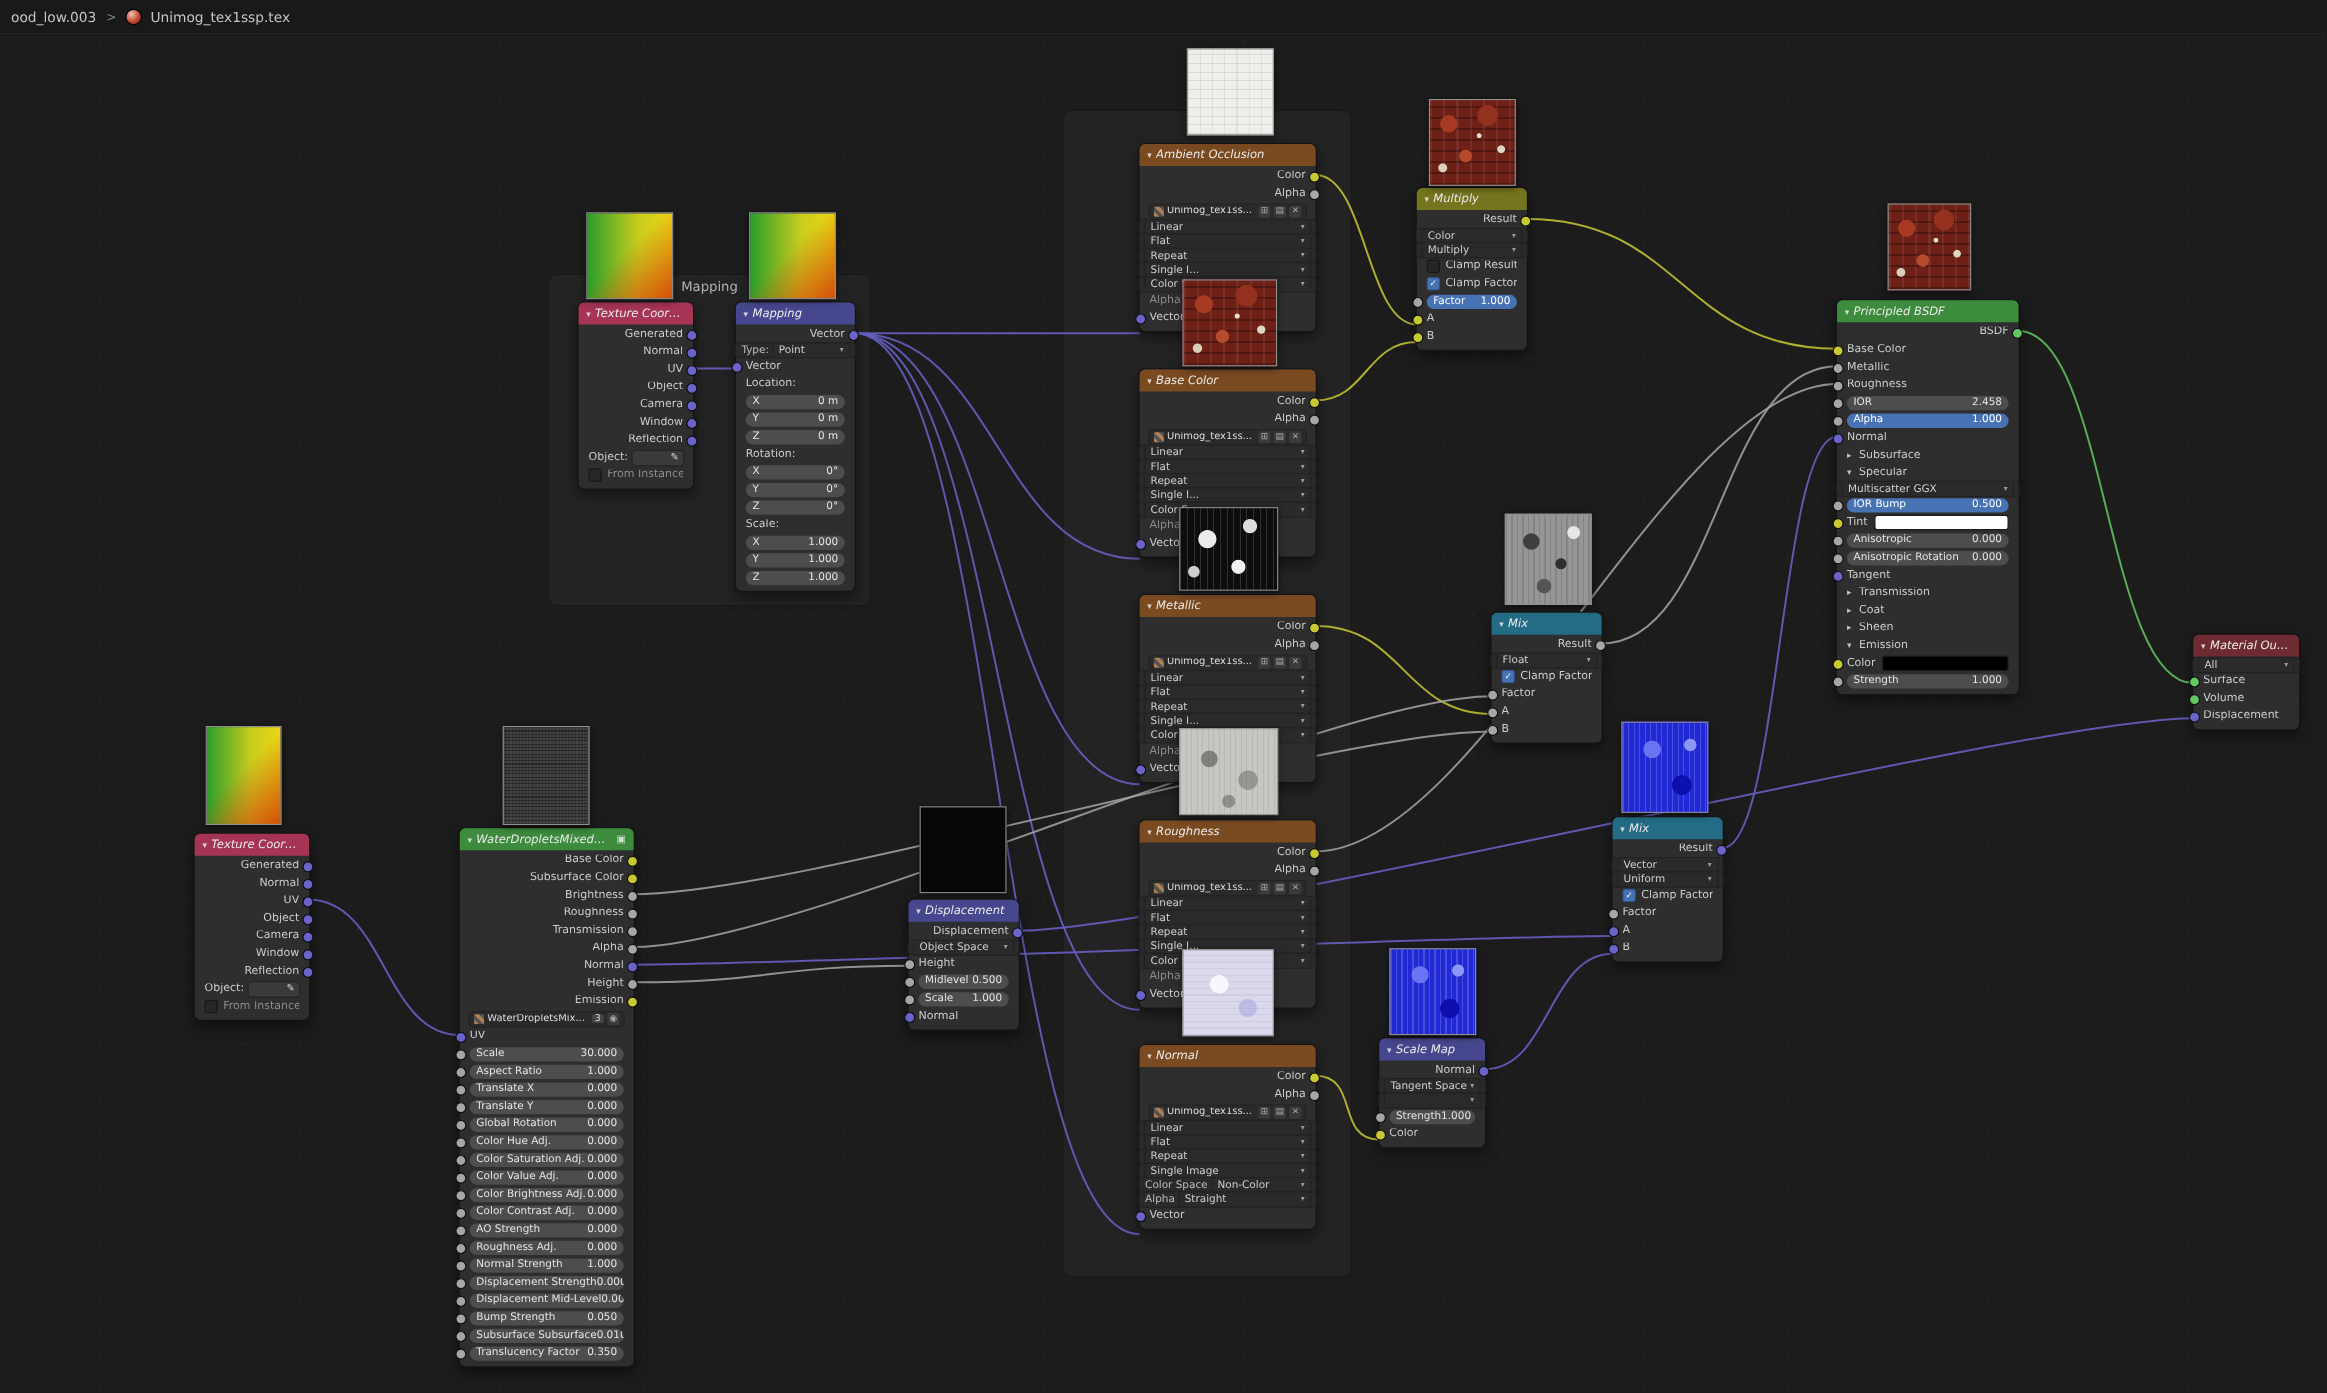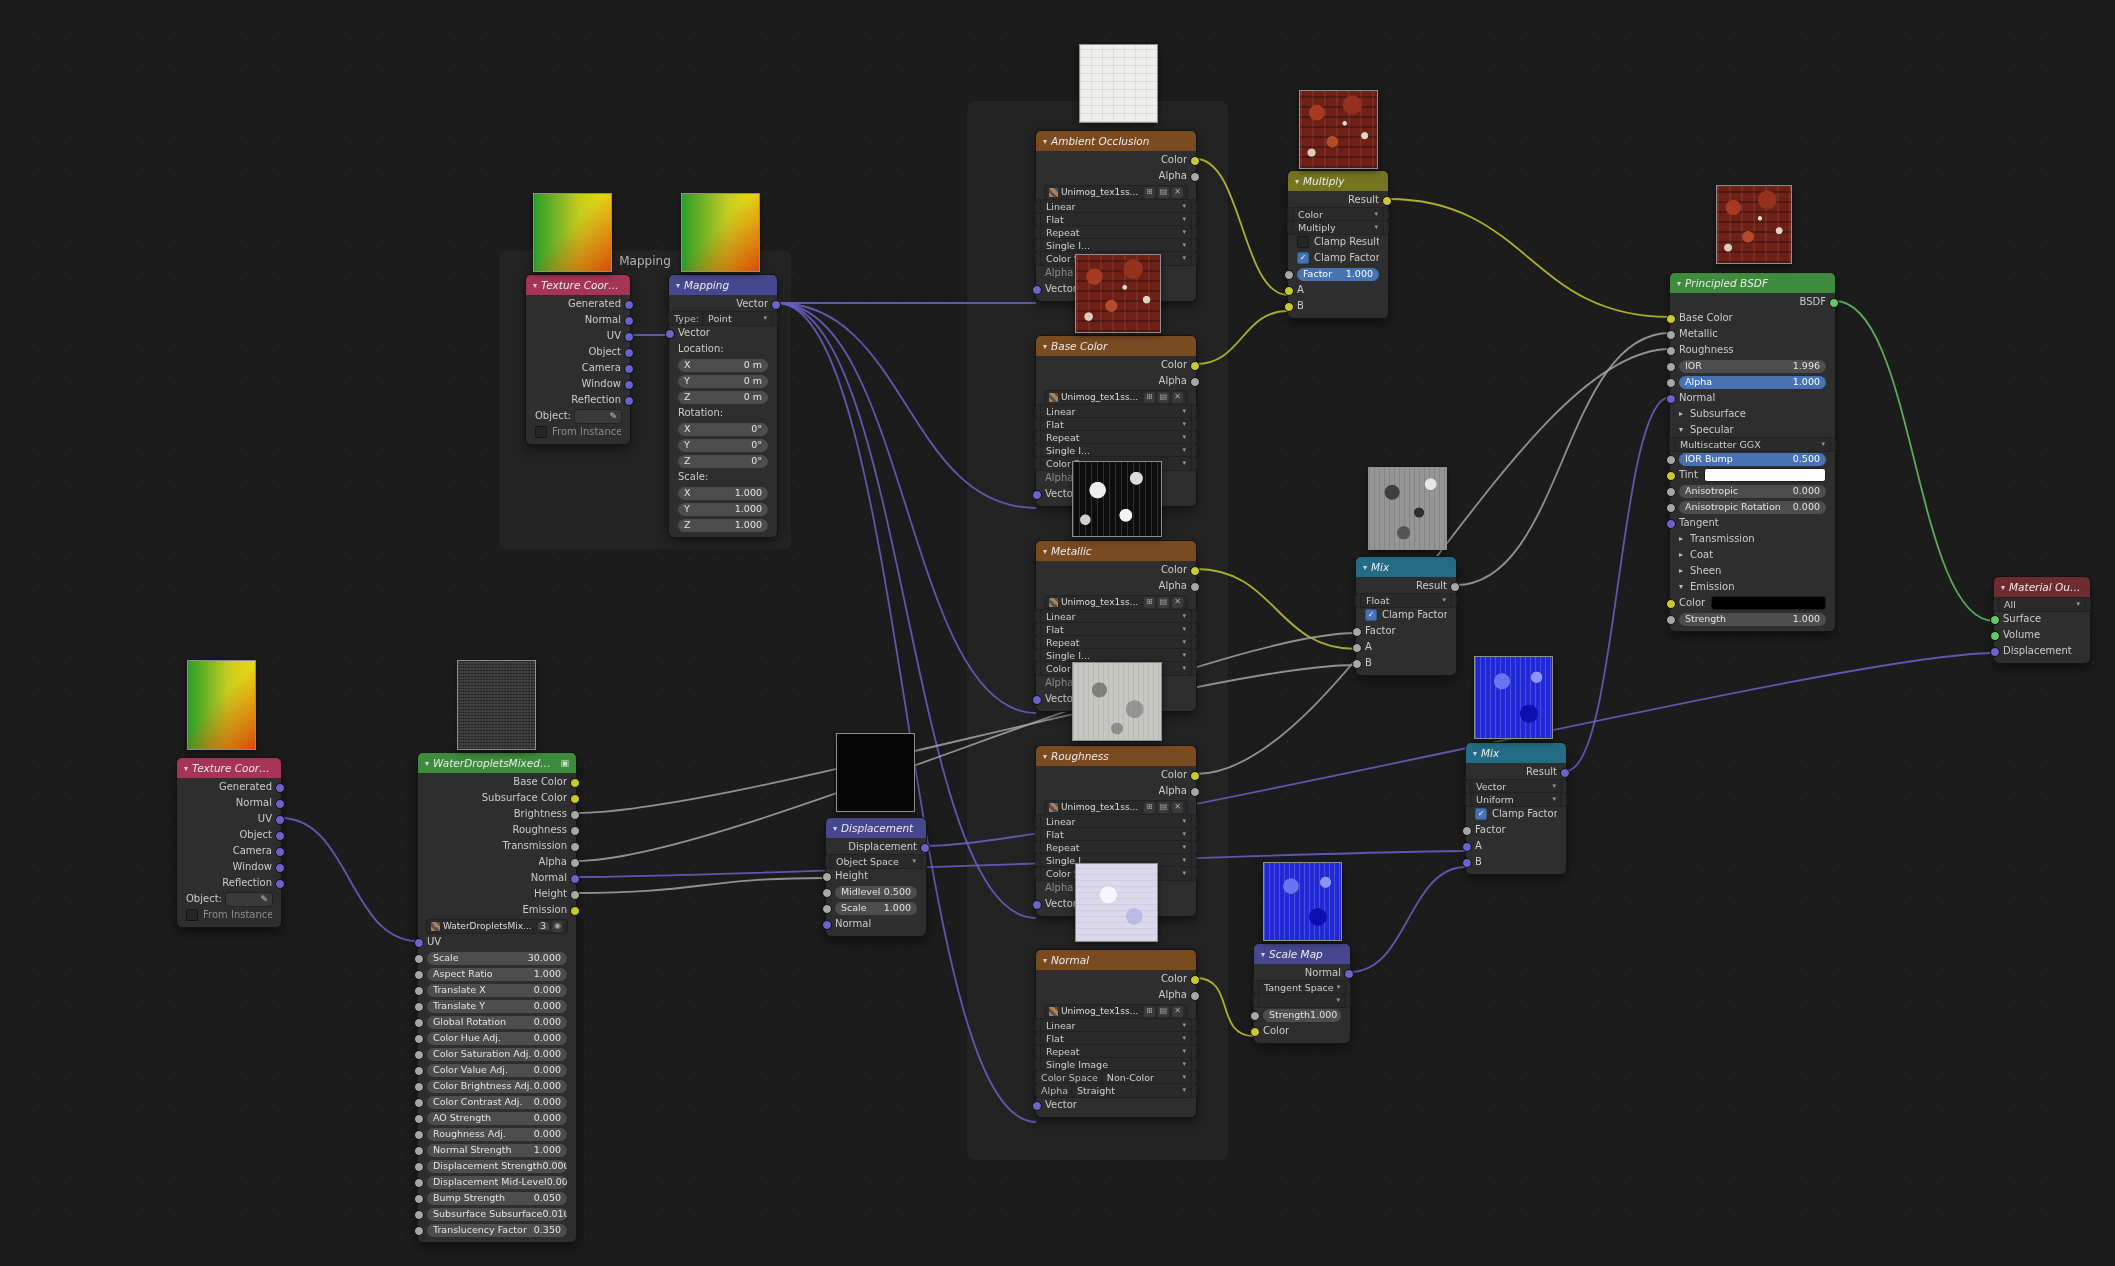--- a/index.html
+++ b/index.html
@@ -49,20 +49,26 @@
   .pv-lav{background-color:#dbd8ec;background-image:radial-gradient(circle at 40% 40%,rgba(255,255,255,.8) 0 12%,transparent 13%),radial-gradient(circle at 72% 68%,rgba(160,160,220,.5) 0 10%,transparent 11%),repeating-linear-gradient(0deg,rgba(120,120,180,.12) 0 1px,transparent 1px 6px);}
   .pv-graynoise{background-color:#969696;background-image:radial-gradient(circle at 30% 30%,#3f3f3f 0 9%,transparent 10%),radial-gradient(circle at 65% 55%,#2f2f2f 0 7%,transparent 8%),radial-gradient(circle at 80% 20%,#e6e6e6 0 6%,transparent 7%),radial-gradient(circle at 45% 80%,#555 0 8%,transparent 9%),repeating-linear-gradient(90deg,rgba(0,0,0,.12) 0 1px,transparent 1px 5px);}
   .pv-blue{background-color:#2128d6;background-image:radial-gradient(circle at 35% 30%,#6a74f2 0 10%,transparent 11%),radial-gradient(circle at 70% 70%,#0d0fae 0 11%,transparent 12%),radial-gradient(circle at 80% 25%,#8d96f5 0 6%,transparent 7%),repeating-linear-gradient(90deg,rgba(255,255,255,.18) 0 1px,transparent 1px 5px);}
   .pv-black{background:#060606;}
   .pv-darknoise{background-color:#3b3b3b;background-image:repeating-linear-gradient(0deg,rgba(0,0,0,.35) 0 1px,transparent 1px 3px),repeating-linear-gradient(90deg,rgba(255,255,255,.05) 0 1px,transparent 1px 3px);}
 </style>
 </head>
 <body>
 
 <div id="canvas">
+  <div class="topbar">
+    <span>ood_low.003</span>
+    <span class="sep">&gt;</span>
+    <span class="mat-icon"></span>
+    <span>Unimog_tex1ssp.tex</span>
+  </div>
 <div class="frame" style="left: 499px; top: 250px; width: 292px; height: 300px;">
       <div class="ftitle">Mapping</div>
     </div>
     <div class="frame" style="left: 967px; top: 101px; width: 261px; height: 1059px;">
       <div class="ftitle">T...</div>
     </div>
     <svg class="wires" width="2115" height="1266">
       <path d="M 630 335 C 670 335 629 335 669 335" fill="none" stroke="#6a63c9" stroke-width="1.8" opacity="0.85"></path>
       <path d="M 777 303 C 906.5 303 906.5 303 1036 303" fill="none" stroke="#6a63c9" stroke-width="1.8" opacity="0.85"></path>
       <path d="M 777 303 C 906.5 303 906.5 508 1036 508" fill="none" stroke="#6a63c9" stroke-width="1.8" opacity="0.85"></path>
@@ -633,21 +639,21 @@
           <span class="lab">Metallic</span>
         </div>
         <div class="row in">
           <span class="sock si" style="background: rgb(166, 166, 166);"></span>
           <span class="lab">Roughness</span>
         </div>
         <div class="row field">
           <span class="sock si" style="background: rgb(166, 166, 166);"></span>
           <span class="fld">
             <span class="flabel">IOR</span>
-            <span class="fval">1.996</span>
+            <span class="fval">2.458</span>
           </span>
         </div>
         <div class="row field">
           <span class="sock si" style="background: rgb(166, 166, 166);"></span>
           <span class="fld hl">
             <span class="flabel">Alpha</span>
             <span class="fval">1.000</span>
           </span>
         </div>
         <div class="row in">

